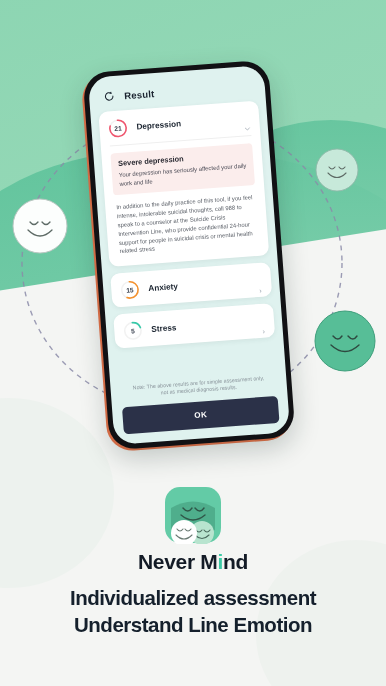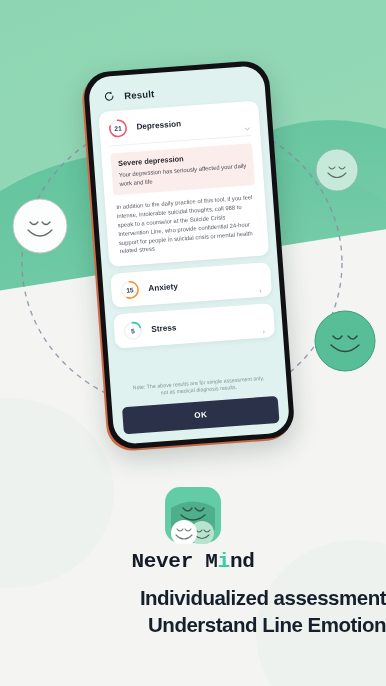--- a/index.html
+++ b/index.html
@@ -133,29 +133,29 @@
     background:#2B3148; color:#FFFFFF;
     border-radius:5px; text-align:center;
     font-size:8px; font-weight:700; letter-spacing:.5px;
     padding:9px 0; margin:0 2px 10px 2px;
     border:none; width:calc(100% - 4px);
     font-family:"Liberation Sans", sans-serif;
     cursor:pointer;
   }
 
   
-  .brand { position:absolute; left:0; right:0; top:486px; text-align:center;font-family:Liberation Mono, monospace; }
+  .brand { position:absolute; left:0; right:0; top:486px; text-align:center; }
   .logo { width:58px; height:58px; margin:0 auto 6px auto; display:block; }
   .brand-name {
     font-size:21px; font-weight:700; color:#131B26;
     letter-spacing:-.3px;
   }
   .brand-name .dot { color:#3DCBA6; }
 
-  .headline { position:absolute; left:0; right:0; top:584px; text-align:right; }
+  .headline { position:absolute; left:0; right:0; top:584px; text-align:center; }
   .headline div {
     font-size:20.5px; font-weight:700; color:#15202C;
     letter-spacing:-.5px; line-height:1.33;
   }
 </style>
 </head>
 <body>
 
 <div class="bg-root">
   <div class="bg-green-top"></div>

